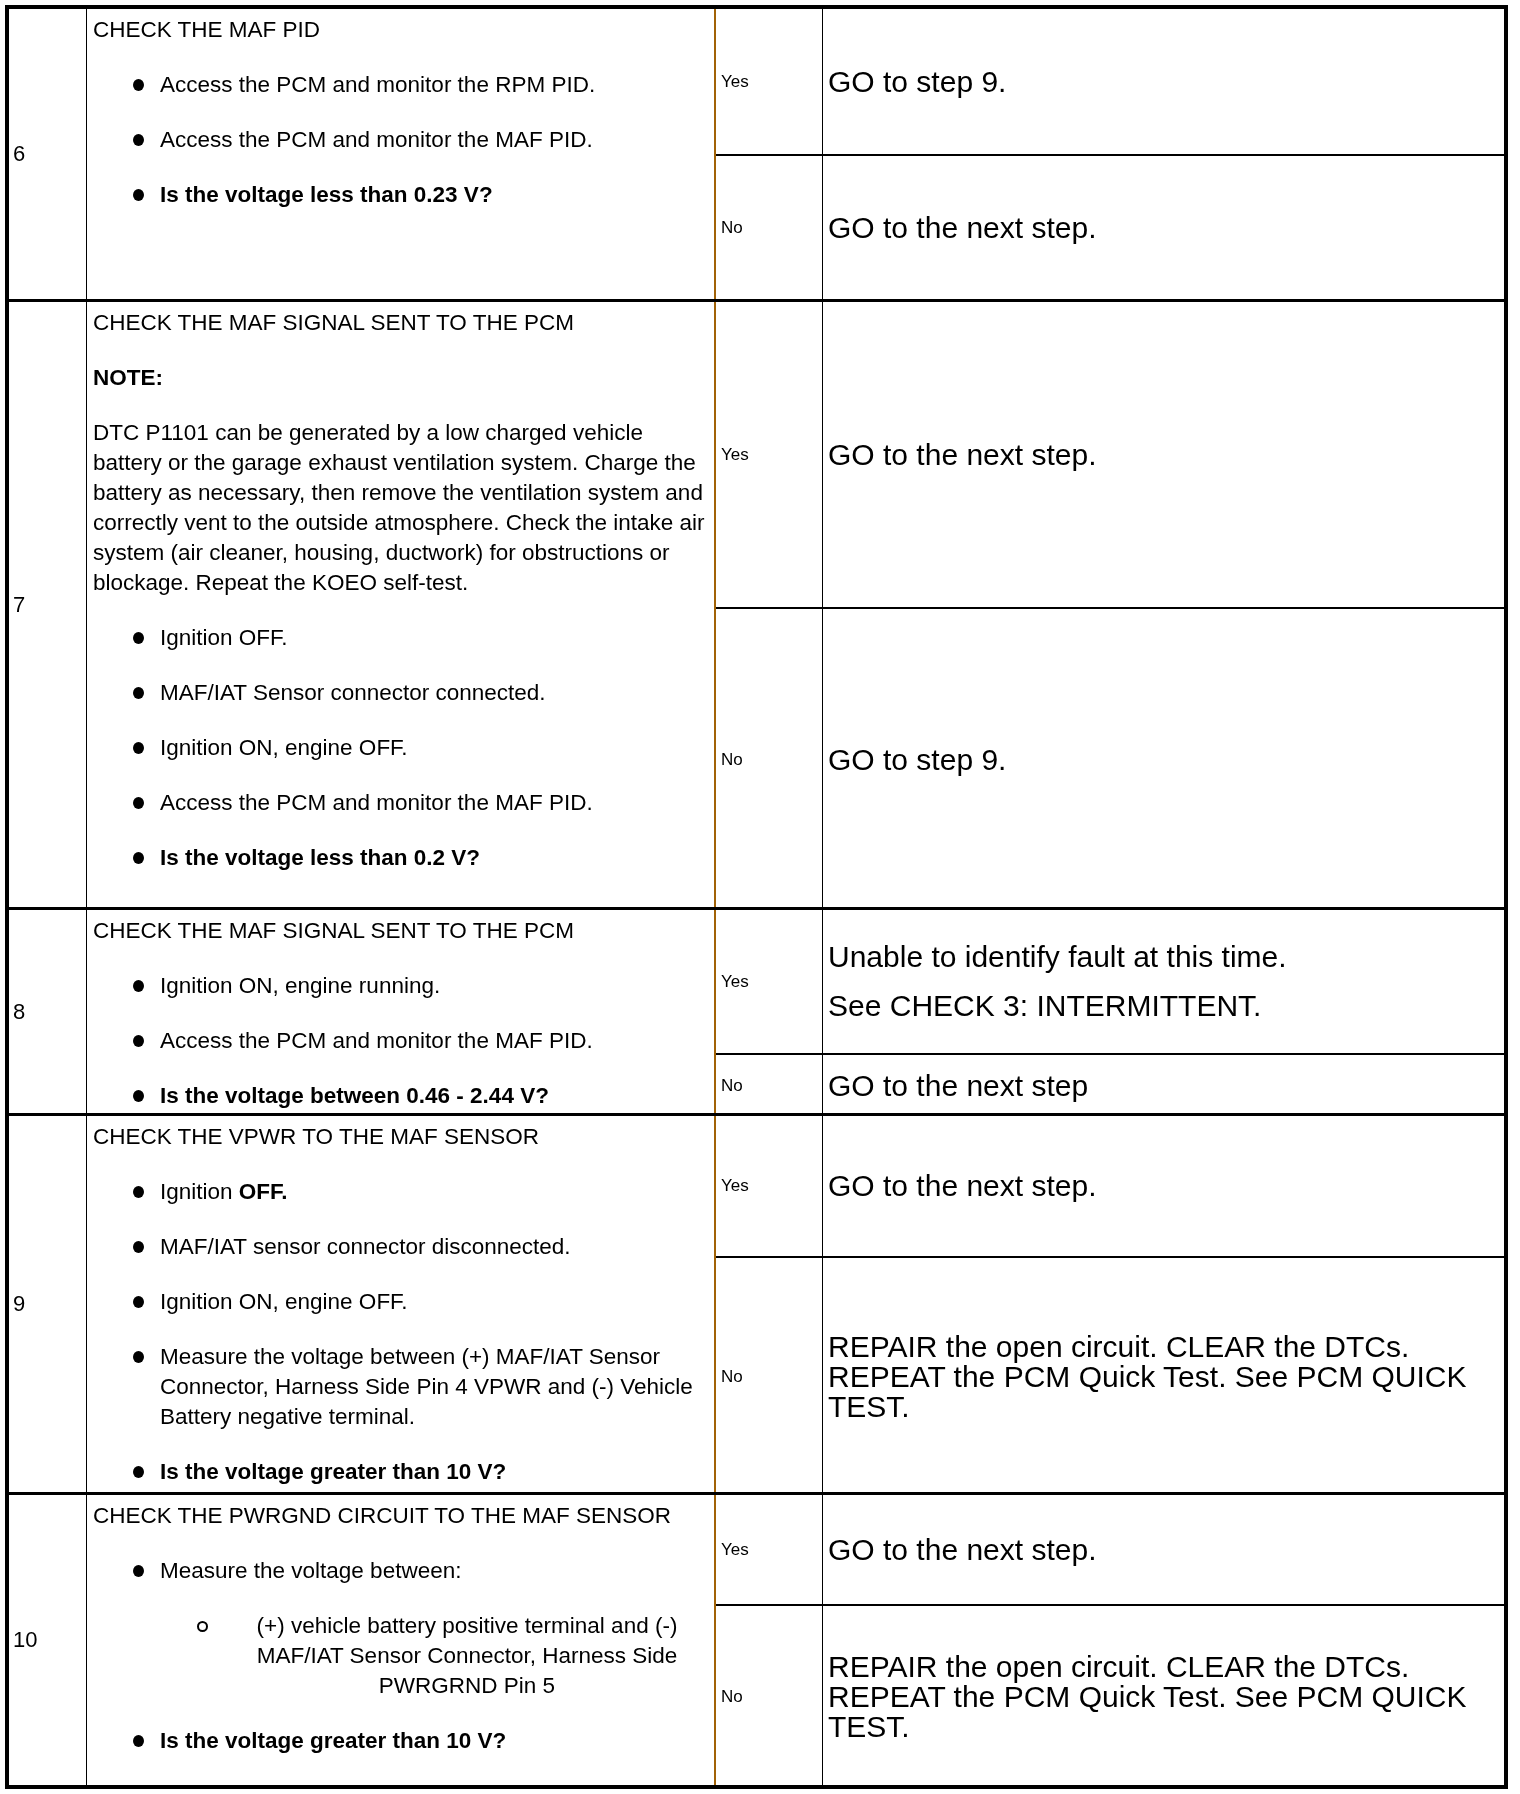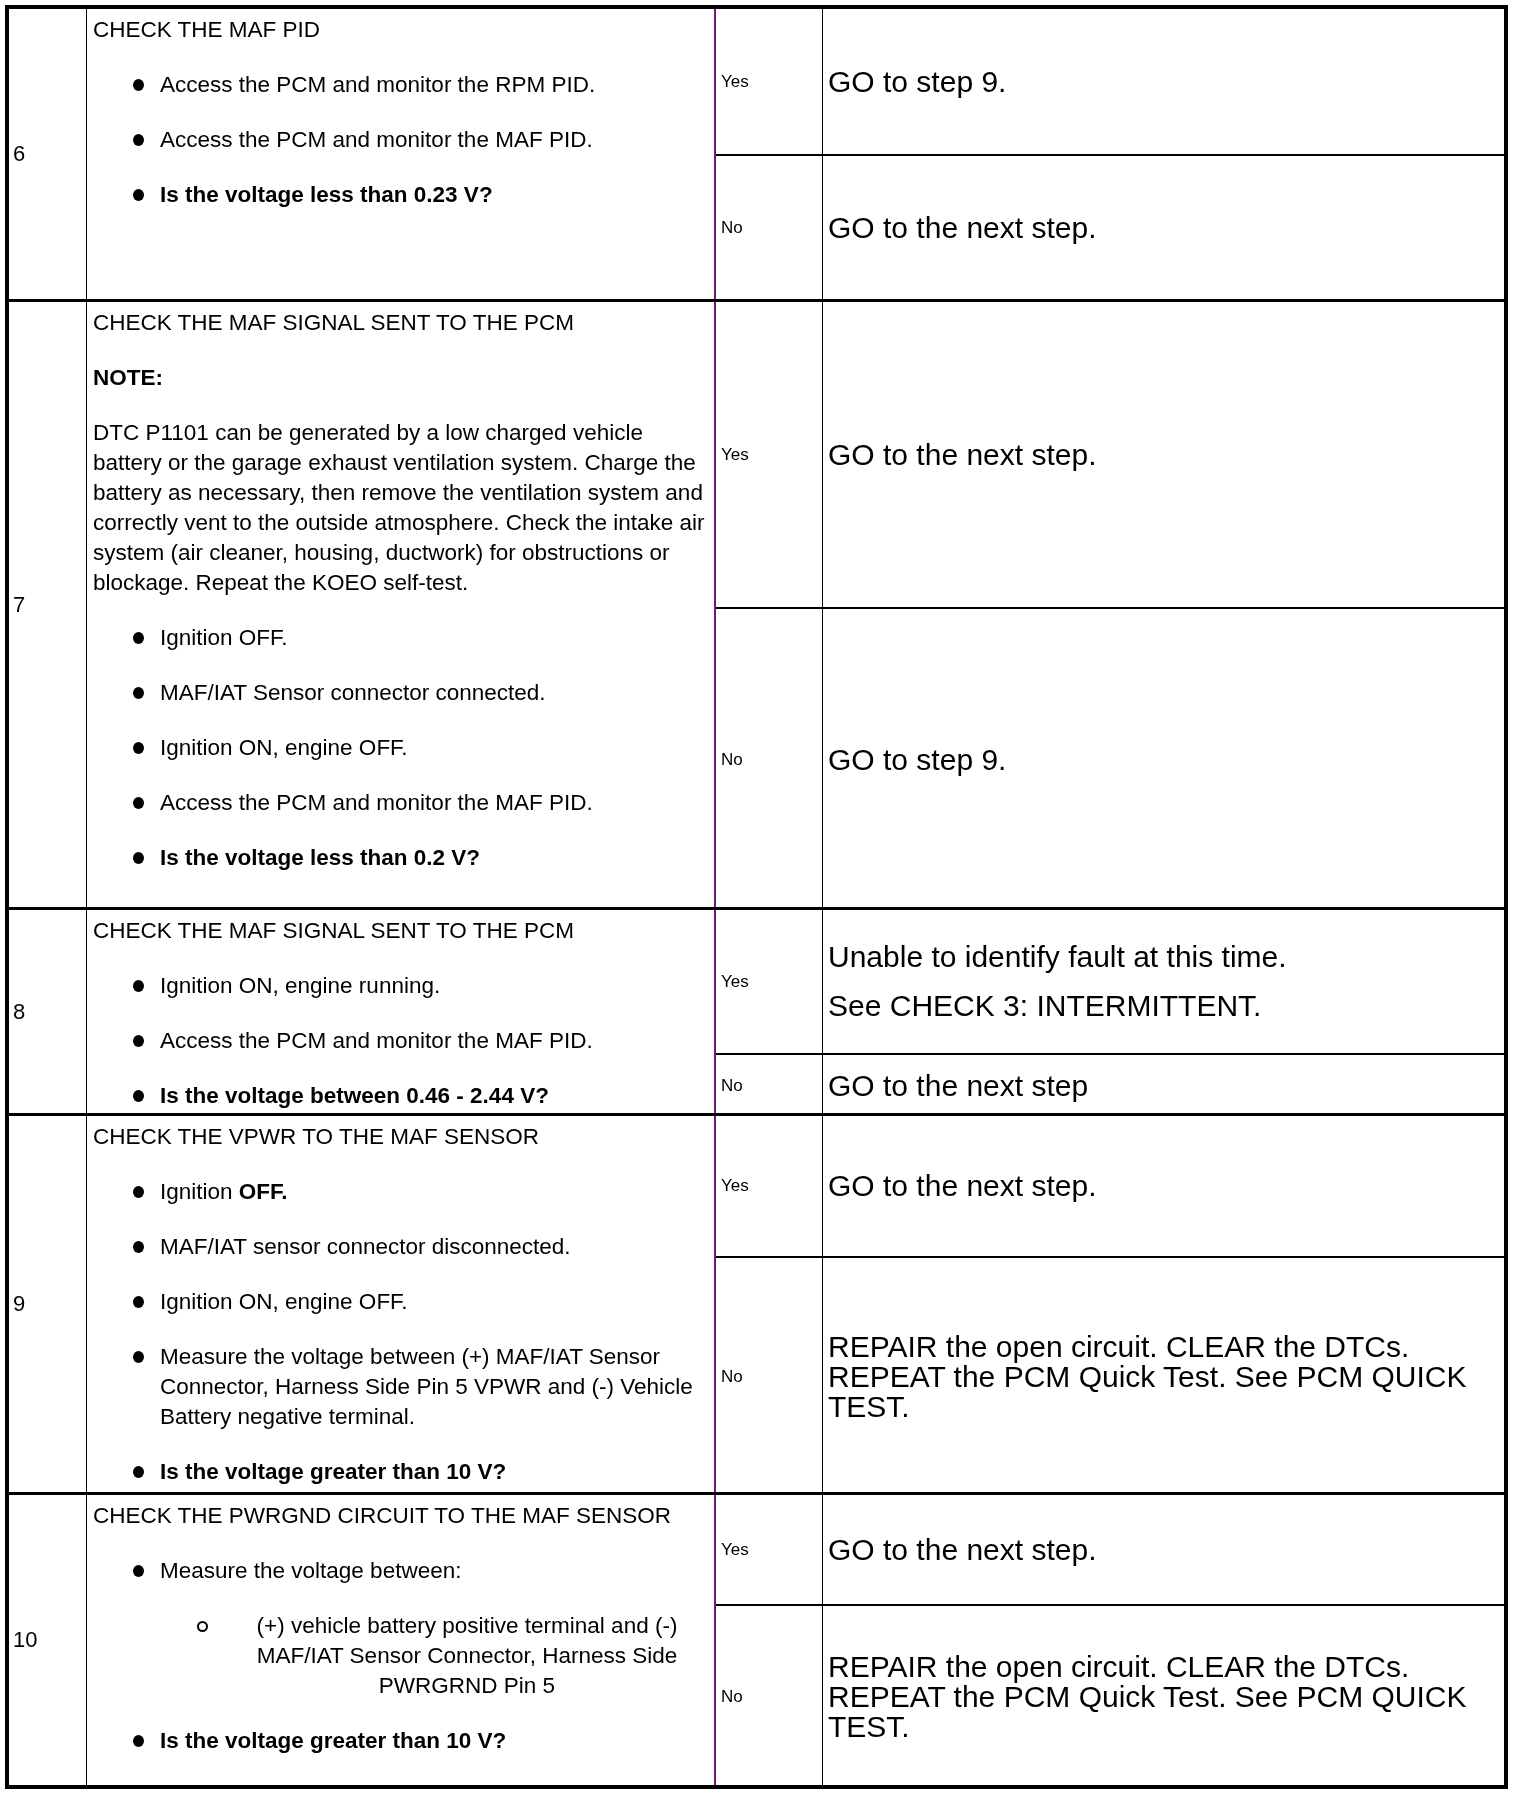--- a/index.html
+++ b/index.html
@@ -34,21 +34,21 @@
       border-right: 1px solid #000;
       display: flex;
       align-items: center;
       padding-left: 4px;
       box-sizing: border-box;
       font-size: 22px;
       flex: none;
     }
     .col-steps {
       width: 629px;
-      border-right: 2px solid #701a75;
+      border-right: 2px solid #a16207;
       box-sizing: border-box;
       padding: 6px 6px 6px 6px;
       flex: none;
       font-size: 22.5px;
       line-height: 30px;
     }
     .col-results {
       flex: 1;
       display: flex;
       flex-direction: column;
@@ -214,21 +214,21 @@
   </div>
 
   <div class="row" style="height:379px;">
     <div class="col-num">9</div>
     <div class="col-steps">
       <p class="para">CHECK THE VPWR TO THE MAF SENSOR</p>
       <ul class="bullets">
         <li><span>Ignition </span><span class="bold">OFF.</span></li>
         <li>MAF/IAT sensor connector disconnected.</li>
         <li>Ignition ON, engine OFF.</li>
-        <li>Measure the voltage between (+) MAF/IAT Sensor Connector, Harness Side Pin 5 VPWR and (-) Vehicle Battery negative terminal.</li>
+        <li>Measure the voltage between (+) MAF/IAT Sensor Connector, Harness Side Pin 4 VPWR and (-) Vehicle Battery negative terminal.</li>
         <li class="bold">Is the voltage greater than 10 V?</li>
       </ul>
     </div>
     <div class="col-results">
       <div class="result" style="height:140px;">
         <div class="result-answer">Yes</div>
         <div class="result-action">
           <p>GO to the next step.</p>
         </div>
       </div>

